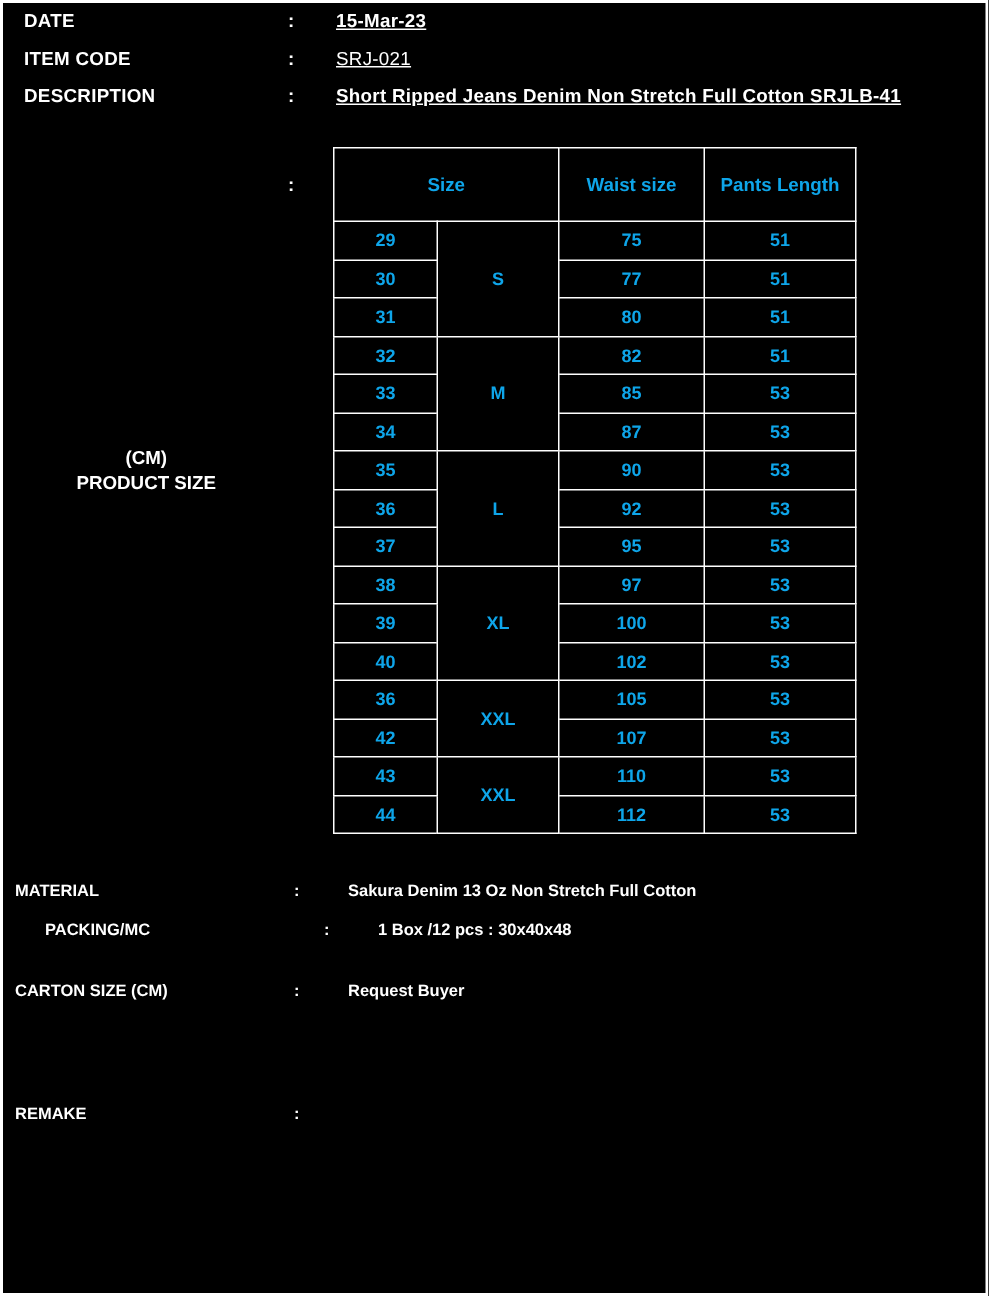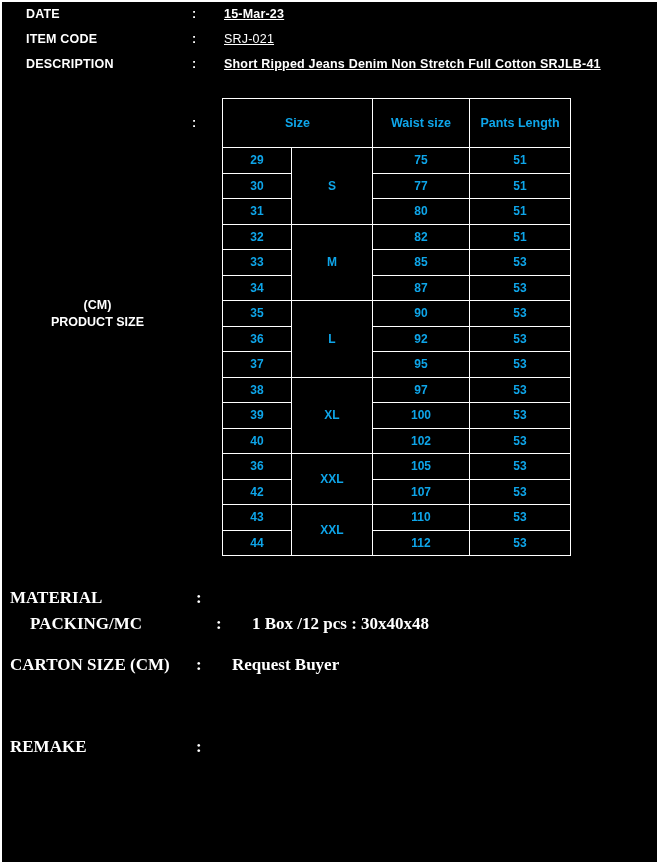--- a/index.html
+++ b/index.html
@@ -29,21 +29,21 @@
     position: absolute;
     left: 8px;
     width: 640px;
     height: 20px;
     font-size: 12.5px;
     font-weight: bold;
     letter-spacing: 0.2px;
   }
   .hdr .lbl {
     position: absolute;
-    left: 16px;
+    left: 6px;
     top: 0;
   }
   .hdr .col {
     position: absolute;
     left: 182px;
     top: 0;
   }
   .hdr .val {
     position: absolute;
     left: 214px;
@@ -103,23 +103,22 @@
   .c-group { width: 80px; }
   .c-waist { width: 96px; }
   .c-len   { width: 100px; }
 
   
   .ftr {
     position: absolute;
     left: 8px;
     width: 640px;
     height: 20px;
-    font-size: 17px;
-    font-weight: bold;
-    font-family: Liberation Serif, serif;
+    font-size: 11px;
+    font-weight: bold;
   }
   .ftr .lbl { position: absolute; left: 0; top: 0; }
   .ftr .col { position: absolute; left: 186px; top: 0; }
   .ftr .val { position: absolute; left: 222px; top: 0; white-space: nowrap; }
   #row-material   { top: 586px; }
   #row-packing    { top: 612px; margin-left: 20px; }
   #row-cartonsize { top: 653px; }
   #row-remake     { top: 735px; }
 </style>
 </head>
@@ -246,20 +245,21 @@
           <td class="c-size">44</td>
           <td class="c-waist">112</td>
           <td class="c-len">53</td>
         </tr>
       </tbody>
   </table>
 
   <div class="ftr" id="row-material">
     <span class="lbl">MATERIAL</span>
     <span class="col">:</span>
+    <span class="val">Sakura Denim 13 Oz Non Stretch Full Cotton</span>
   </div>
 
   <div class="ftr" id="row-packing">
     <span class="lbl">PACKING/MC</span>
     <span class="col">:</span>
     <span class="val">1 Box /12 pcs : 30x40x48</span>
   </div>
 
   <div class="ftr" id="row-cartonsize">
     <span class="lbl">CARTON SIZE (CM)</span>

